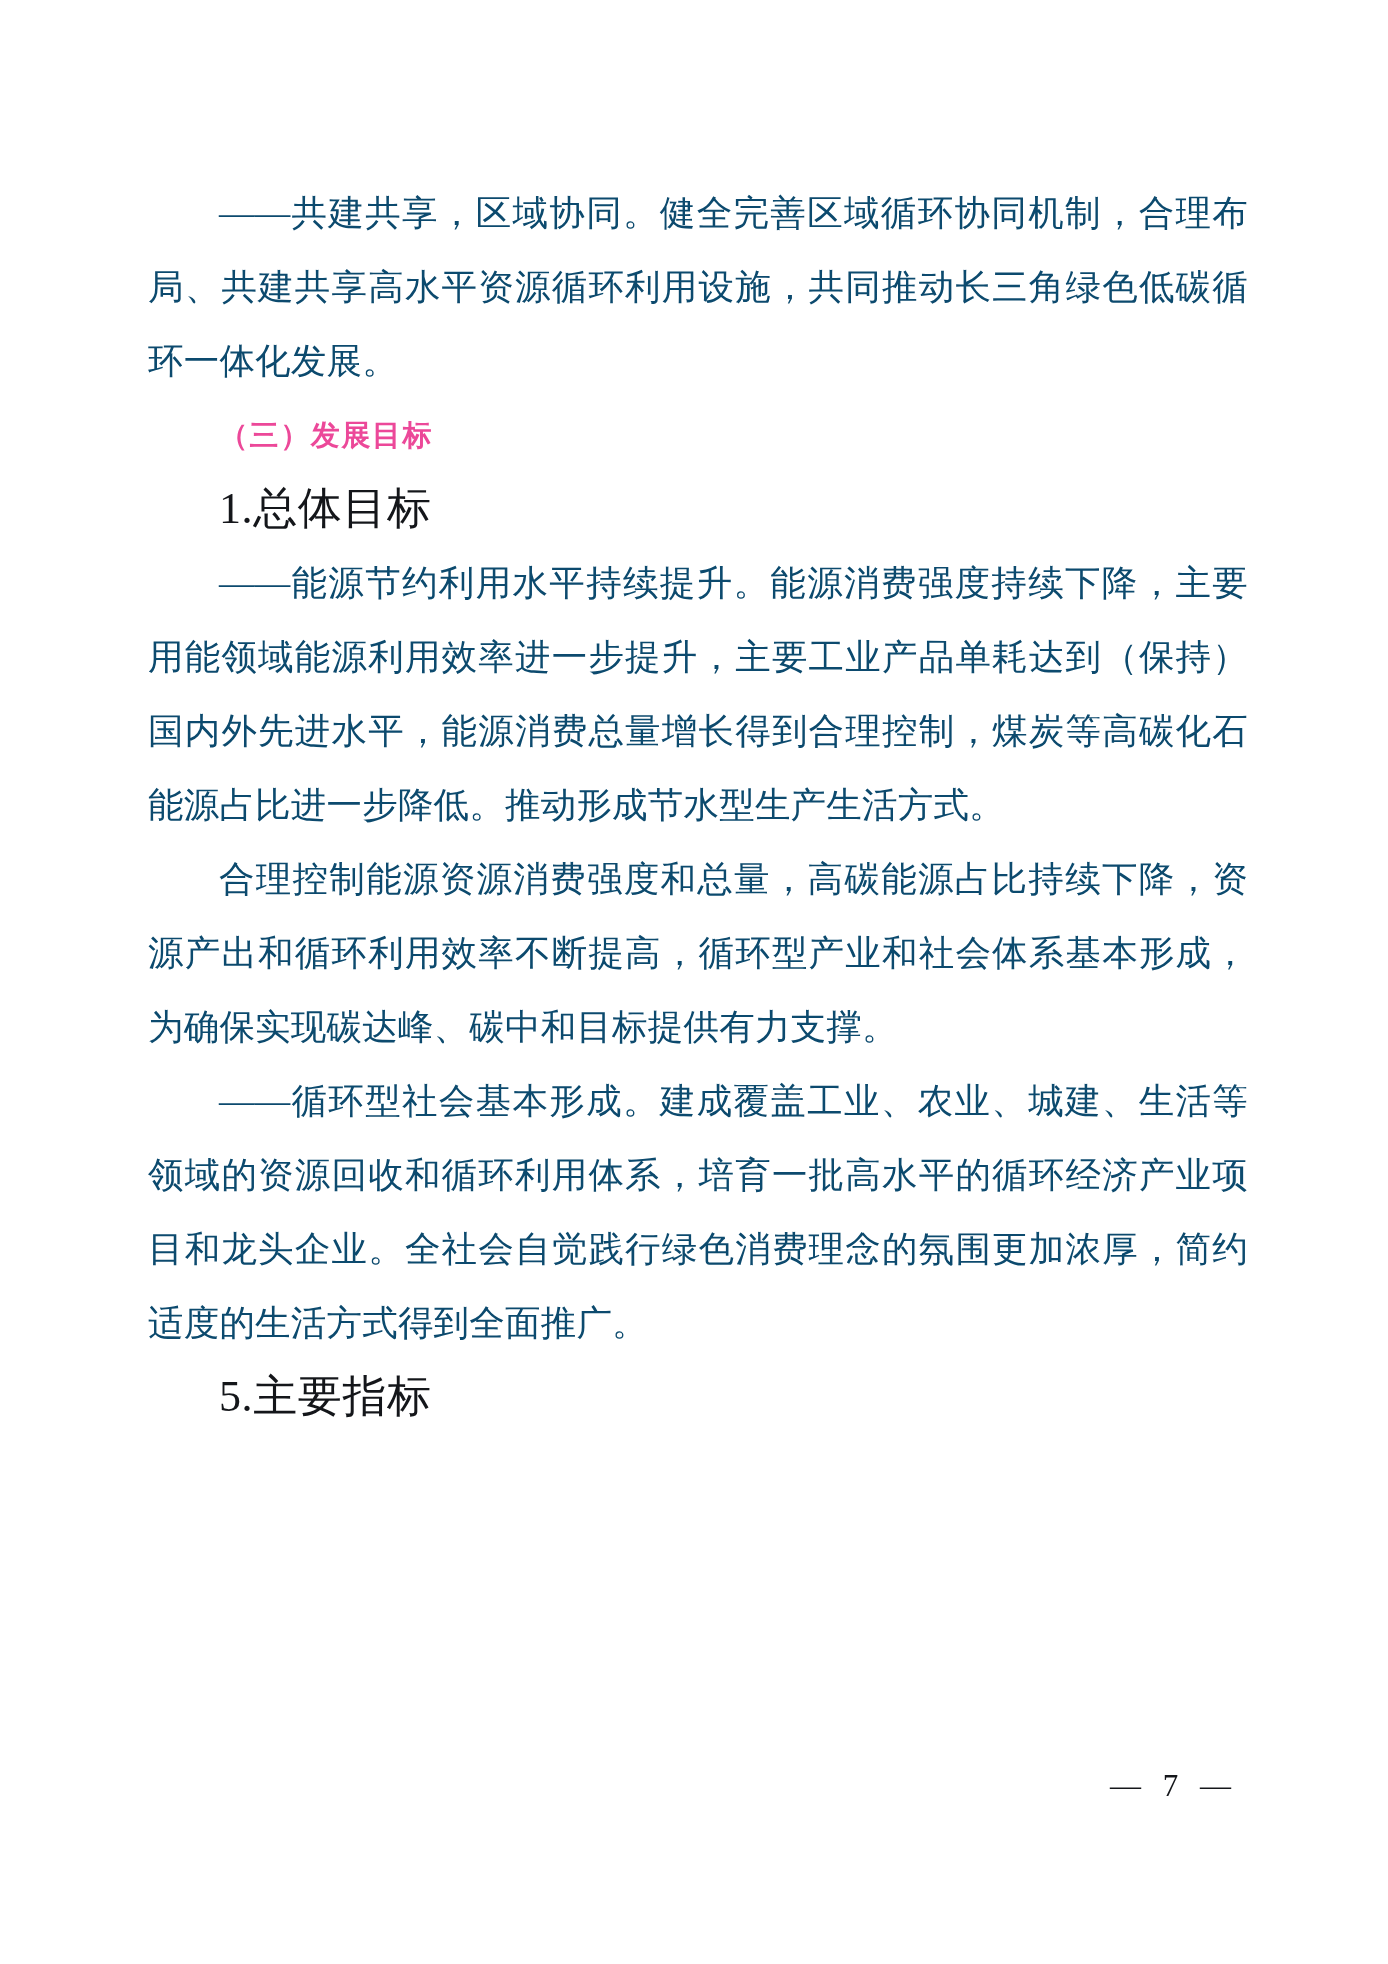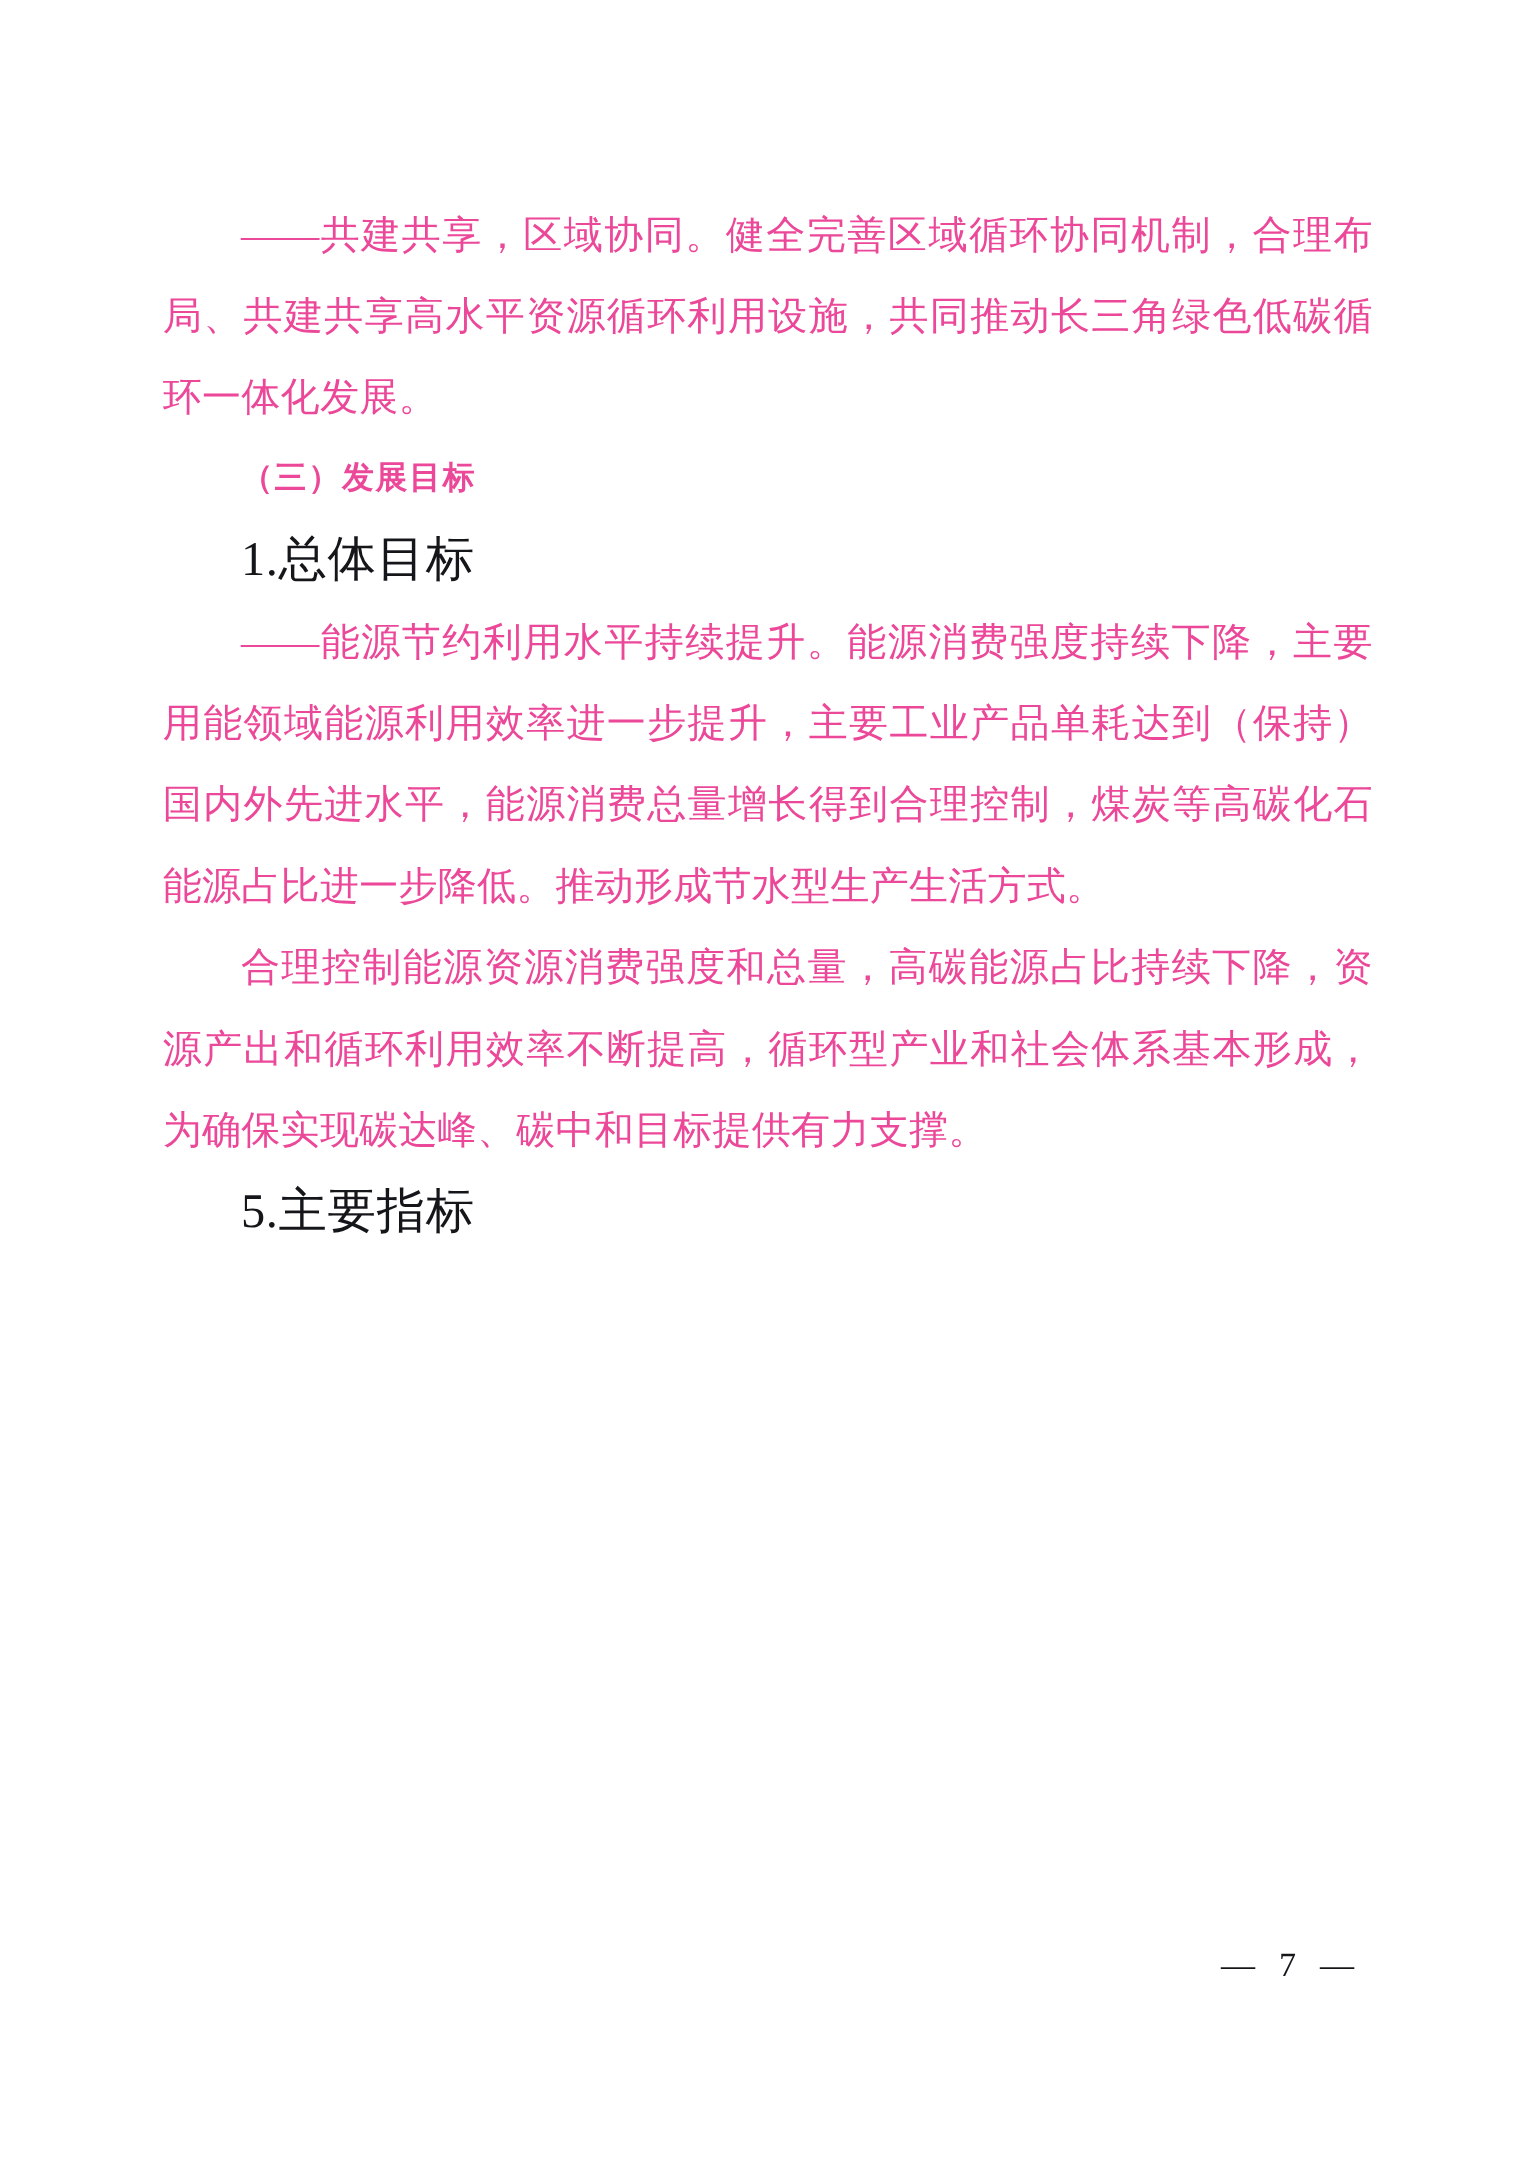--- a/index.html
+++ b/index.html
@@ -25,21 +25,21 @@
   
   .para {
     font-size: 35.5px;
     line-height: 74px;
     text-align: justify;
     text-justify: inter-ideograph;
     text-indent: 71px;
     margin: 0 0 0 0;
     letter-spacing: 0.2px;
     word-break: break-all;
-    color: #ec4899;
+    color: #0c4a6e;
   }
   .para.dash {
     text-indent: 71px;
   }
   
   .h-bold {
     font-size: 29px;
     line-height: 74px;
     text-indent: 71px;
     font-weight: 700;
@@ -76,20 +76,21 @@
 
     <p class="h-bold">（三）发展目标</p>
 
     <p class="h-plain">1.总体目标</p>
 
     <p class="para dash">——能源节约利用水平持续提升。能源消费强度持续下降，主要用能领域能源利用效率进一步提升，主要工业产品单耗达到（保持）国内外先进水平，能源消费总量增长得到合理控制，煤炭等高碳化石能源占比进一步降低。推动形成节水型生产生活方式。</p>
 
     <p class="para">合理控制能源资源消费强度和总量，高碳能源占比持续下降，资源产出和循环利用效率不断提高，循环型产业和社会体系基本形成，为确保实现碳达峰、碳中和目标提供有力支撑。</p>
 
 
+    <p class="para dash">——循环型社会基本形成。建成覆盖工业、农业、城建、生活等领域的资源回收和循环利用体系，培育一批高水平的循环经济产业项目和龙头企业。全社会自觉践行绿色消费理念的氛围更加浓厚，简约适度的生活方式得到全面推广。</p>
 
     <p class="h-plain">5.主要指标</p>
 
 
   </div>
 
   <div class="page-number">— 7 —</div>
 
 </div>
 

